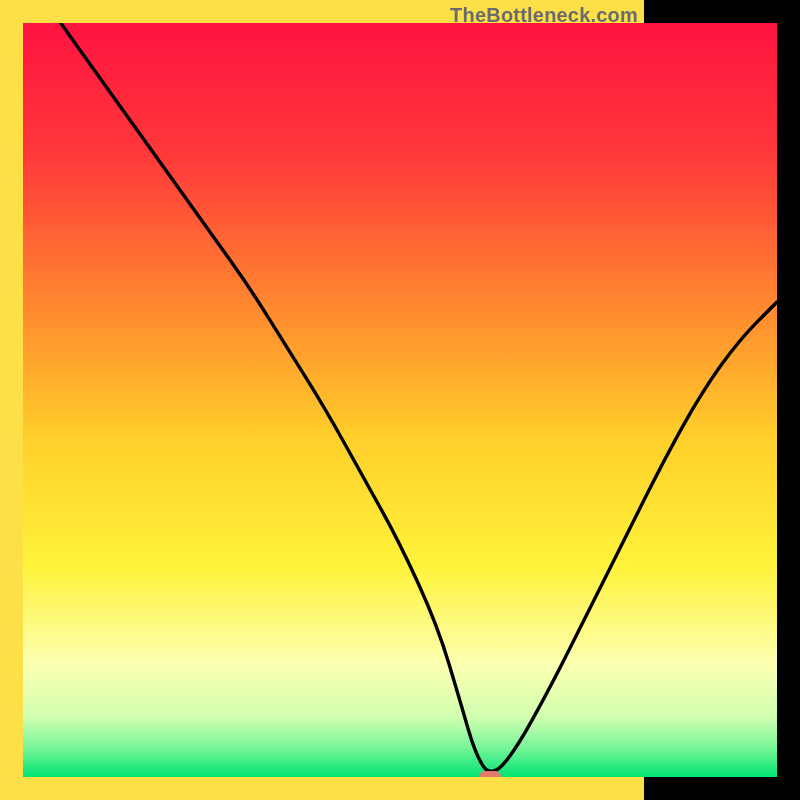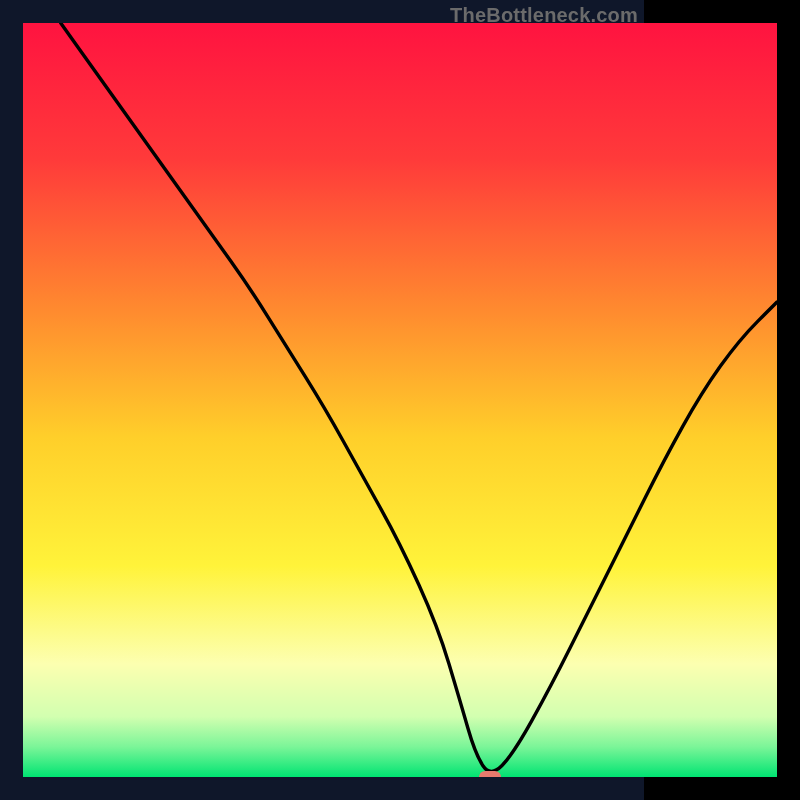--- a/index.html
+++ b/index.html
@@ -7,21 +7,21 @@
     padding: 0;
     width: 800px;
     height: 800px;
     background: #000;
     overflow: hidden;
   }
   .stage {
     position: relative;
     width: 644px;
     height: 800px;
-    background: #0f172a;
+    background: #fde047;
   }
   .plot-area {
     position: absolute;
     left: 23px;
     top: 23px;
     width: 754px;
     height: 754px;
     overflow: hidden;
   }
   .gradient-bg {

